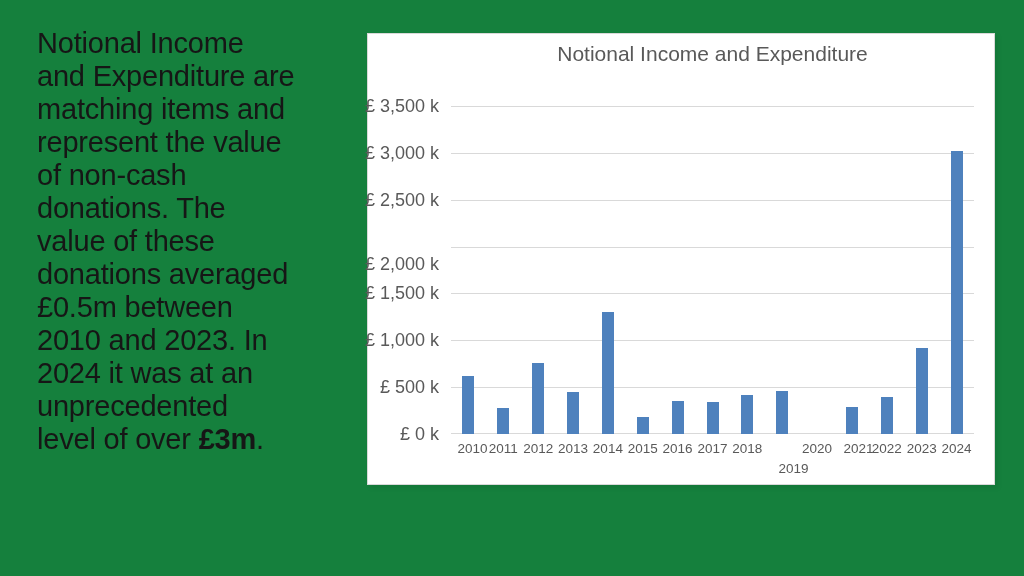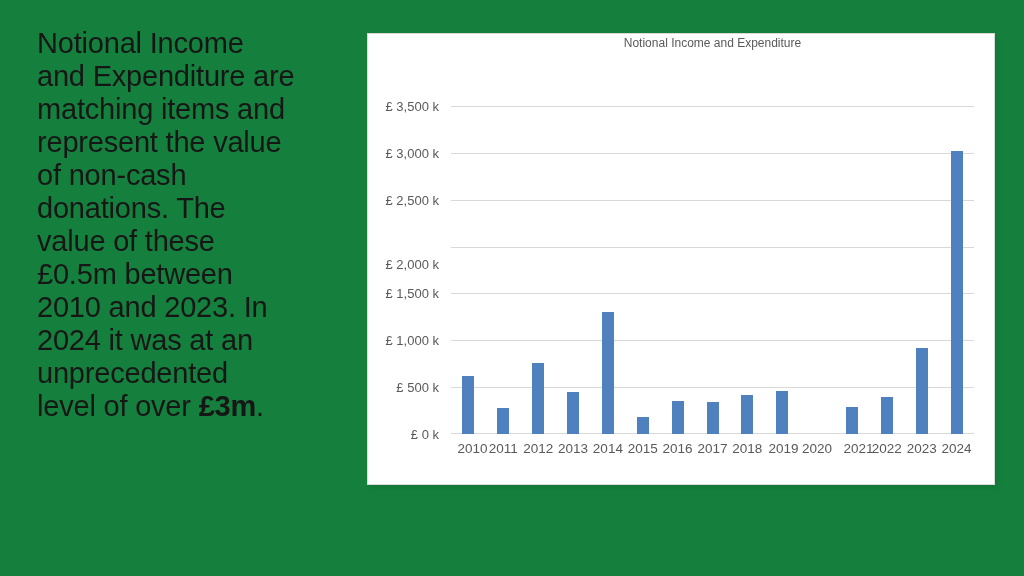--- a/index.html
+++ b/index.html
@@ -30,23 +30,23 @@
   .chart-card {
     position: absolute;
     left: 367px; top: 33px;
     width: 626px; height: 450px;
     background: #ffffff;
     border: 1px solid #D9D9D9;
     box-shadow: 3px 3px 5px rgba(0,0,0,0.08);
   }
   .chart-title {
     position: absolute;
-    left: 83px; top: 2px; width: 523px;
+    left: 83px; top: 8px; width: 523px;
     text-align: center;
-    font-size: 12px;
+    font-size: 21px;
     color: #595959;
   }
   .plot {
     position: absolute;
     left: 83px; top: 72px;
     width: 523px; height: 328px;
   }
   .gridline {
     position: absolute; left: 0; width: 100%; height: 1px;
     background: #D9D9D9;
@@ -55,21 +55,21 @@
     position: absolute; bottom: 0; width: 12px;
     background: #4E81BD;
   }
   .y-labels {
     position: absolute; left: 0; top: 72px;
     width: 71px; height: 328px;
   }
   .y-tick {
     position: absolute; right: 0;
     transform: translateY(-50%);
-    font-size: 13px; color: #595959;
+    font-size: 18px; color: #595959;
     white-space: nowrap; text-align: right;
   }
   .x-labels {
     position: absolute; left: 83px; top: 407px;
     width: 523px; height: 20px;
   }
   .x-tick {
     position: absolute; top: 0;
     font-size: 13.5px; color: #595959;
     white-space: nowrap; text-align: center;
@@ -81,20 +81,21 @@
 <div class="slide">
 
   <div class="text-block" id="text-block">
       <div class="text-line">Notional Income</div>
       <div class="text-line">and Expenditure are</div>
       <div class="text-line">matching items and</div>
       <div class="text-line">represent the value</div>
       <div class="text-line">of non-cash</div>
       <div class="text-line">donations. The</div>
       <div class="text-line">value of these</div>
+      <div class="text-line">donations averaged</div>
       <div class="text-line">£0.5m between</div>
       <div class="text-line">2010 and 2023. In</div>
       <div class="text-line">2024 it was at an</div>
       <div class="text-line">unprecedented</div>
       <div class="text-line"><span>level of over </span><b>£3m</b><span>.</span></div>
     </div>
 
   <div class="chart-card">
     <div class="chart-title">Notional Income and Expenditure</div>
     <div class="y-labels" id="y-labels">
@@ -134,21 +135,21 @@
     <div class="x-labels" id="x-labels">
         <div class="x-tick" style="left: 4px; width: 34.8667px;">2010</div>
         <div class="x-tick" style="left: 34.8667px; width: 34.8667px;">2011</div>
         <div class="x-tick" style="left: 69.7333px; width: 34.8667px;">2012</div>
         <div class="x-tick" style="left: 104.6px; width: 34.8667px;">2013</div>
         <div class="x-tick" style="left: 139.467px; width: 34.8667px;">2014</div>
         <div class="x-tick" style="left: 174.333px; width: 34.8667px;">2015</div>
         <div class="x-tick" style="left: 209.2px; width: 34.8667px;">2016</div>
         <div class="x-tick" style="left: 244px; width: 34.8667px;">2017</div>
         <div class="x-tick" style="left: 278.933px; width: 34.8667px;">2018</div>
-        <div class="x-tick" style="left: 315px; width: 34.8667px;">2019</div>
+        <div class="x-tick" style="left: 325px; width: 34.8667px; margin-top: 20px;">2019</div>
         <div class="x-tick" style="left: 348.667px; width: 34.8667px;">2020</div>
         <div class="x-tick" style="left: 390px; width: 34.8667px;">2021</div>
         <div class="x-tick" style="left: 418.4px; width: 34.8667px;">2022</div>
         <div class="x-tick" style="left: 453.267px; width: 34.8667px;">2023</div>
         <div class="x-tick" style="left: 488.133px; width: 34.8667px;">2024</div>
       </div>
   </div>
 
 </div>
 

